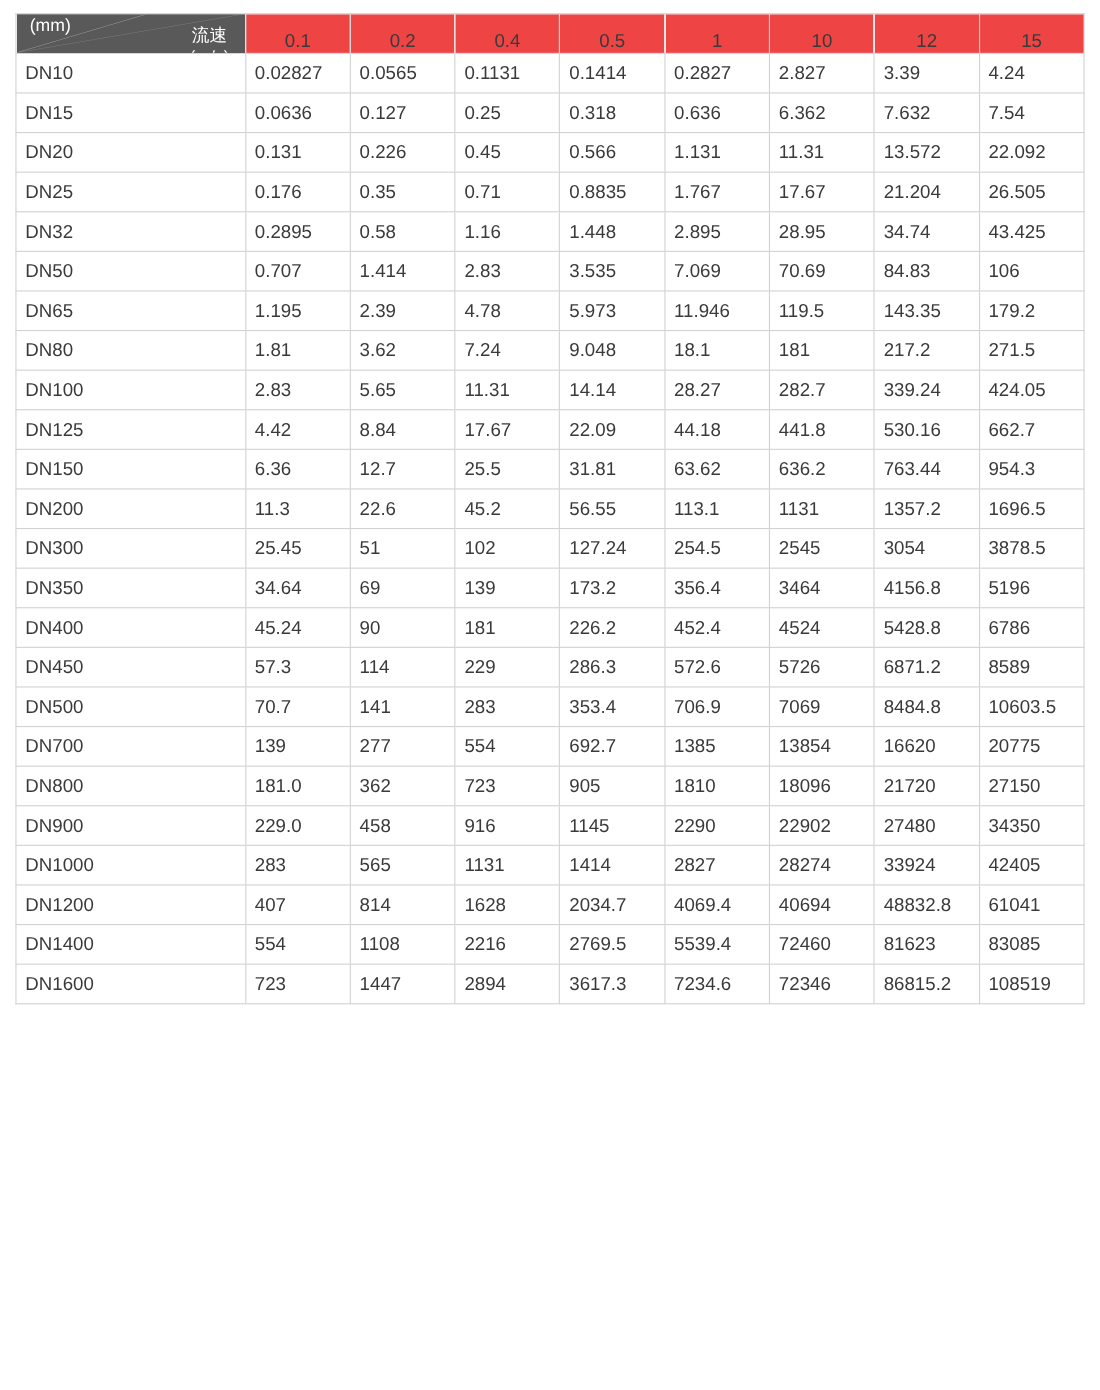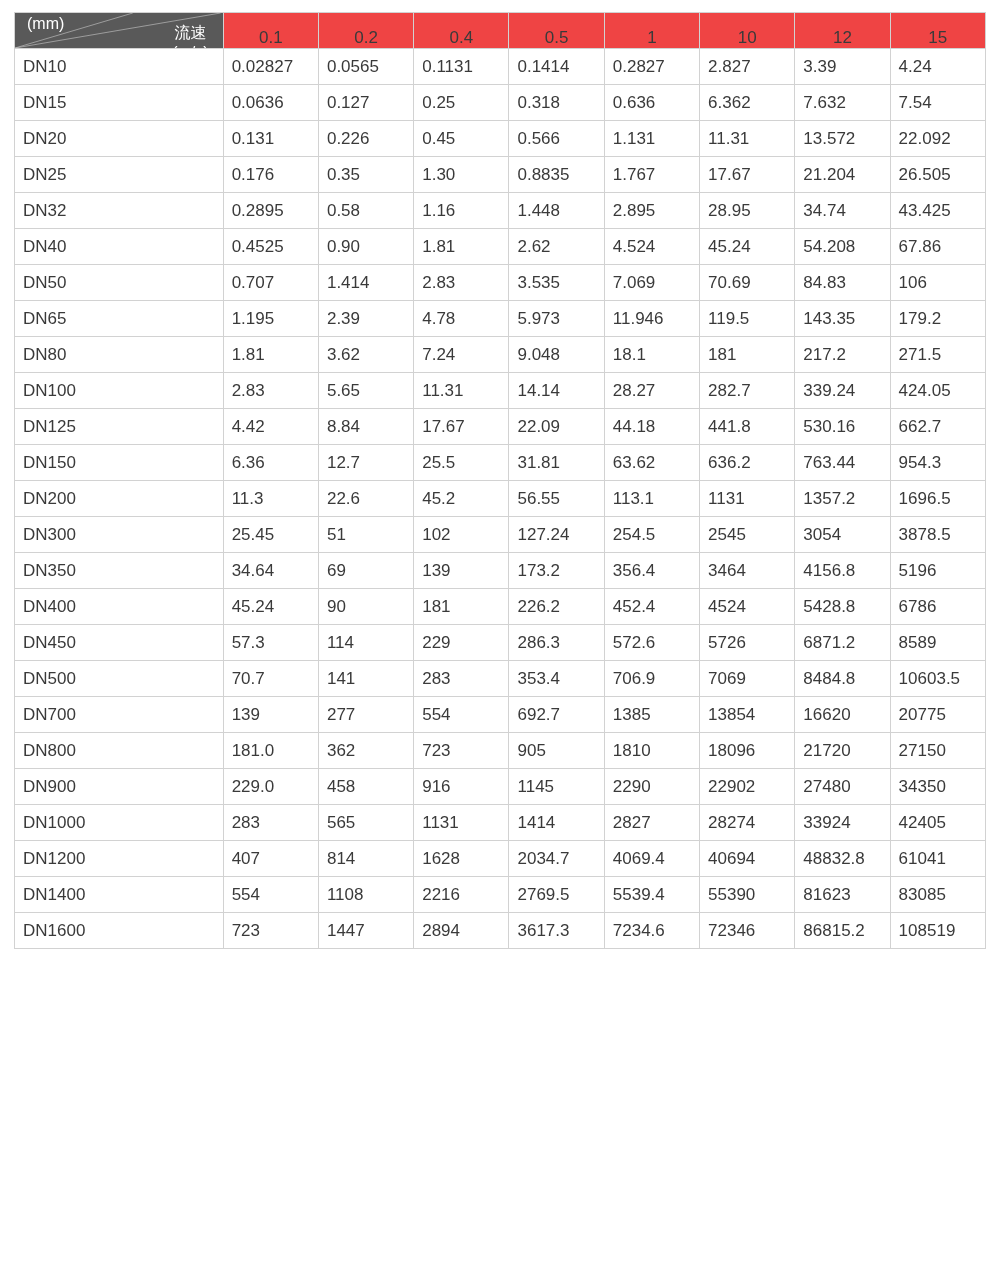--- a/index.html
+++ b/index.html
@@ -158,50 +158,39 @@
           <td class="val-cell">0.566</td>
           <td class="val-cell">1.131</td>
           <td class="val-cell">11.31</td>
           <td class="val-cell">13.572</td>
           <td class="val-cell">22.092</td>
         </tr>
       <tr>
           <td class="dn-cell">DN25</td>
           <td class="val-cell">0.176</td>
           <td class="val-cell">0.35</td>
-          <td class="val-cell">1.30</td>
+          <td class="val-cell">0.71</td>
           <td class="val-cell">0.8835</td>
           <td class="val-cell">1.767</td>
           <td class="val-cell">17.67</td>
           <td class="val-cell">21.204</td>
           <td class="val-cell">26.505</td>
         </tr>
       <tr>
           <td class="dn-cell">DN32</td>
           <td class="val-cell">0.2895</td>
           <td class="val-cell">0.58</td>
           <td class="val-cell">1.16</td>
           <td class="val-cell">1.448</td>
           <td class="val-cell">2.895</td>
           <td class="val-cell">28.95</td>
           <td class="val-cell">34.74</td>
           <td class="val-cell">43.425</td>
         </tr>
       <tr>
-          <td class="dn-cell">DN40</td>
-          <td class="val-cell">0.4525</td>
-          <td class="val-cell">0.90</td>
-          <td class="val-cell">1.81</td>
-          <td class="val-cell">2.62</td>
-          <td class="val-cell">4.524</td>
-          <td class="val-cell">45.24</td>
-          <td class="val-cell">54.208</td>
-          <td class="val-cell">67.86</td>
-        </tr>
-      <tr>
           <td class="dn-cell">DN50</td>
           <td class="val-cell">0.707</td>
           <td class="val-cell">1.414</td>
           <td class="val-cell">2.83</td>
           <td class="val-cell">3.535</td>
           <td class="val-cell">7.069</td>
           <td class="val-cell">70.69</td>
           <td class="val-cell">84.83</td>
           <td class="val-cell">106</td>
         </tr>
@@ -381,21 +370,21 @@
           <td class="val-cell">48832.8</td>
           <td class="val-cell">61041</td>
         </tr>
       <tr>
           <td class="dn-cell">DN1400</td>
           <td class="val-cell">554</td>
           <td class="val-cell">1108</td>
           <td class="val-cell">2216</td>
           <td class="val-cell">2769.5</td>
           <td class="val-cell">5539.4</td>
-          <td class="val-cell">55390</td>
+          <td class="val-cell">72460</td>
           <td class="val-cell">81623</td>
           <td class="val-cell">83085</td>
         </tr>
       <tr>
           <td class="dn-cell">DN1600</td>
           <td class="val-cell">723</td>
           <td class="val-cell">1447</td>
           <td class="val-cell">2894</td>
           <td class="val-cell">3617.3</td>
           <td class="val-cell">7234.6</td>

